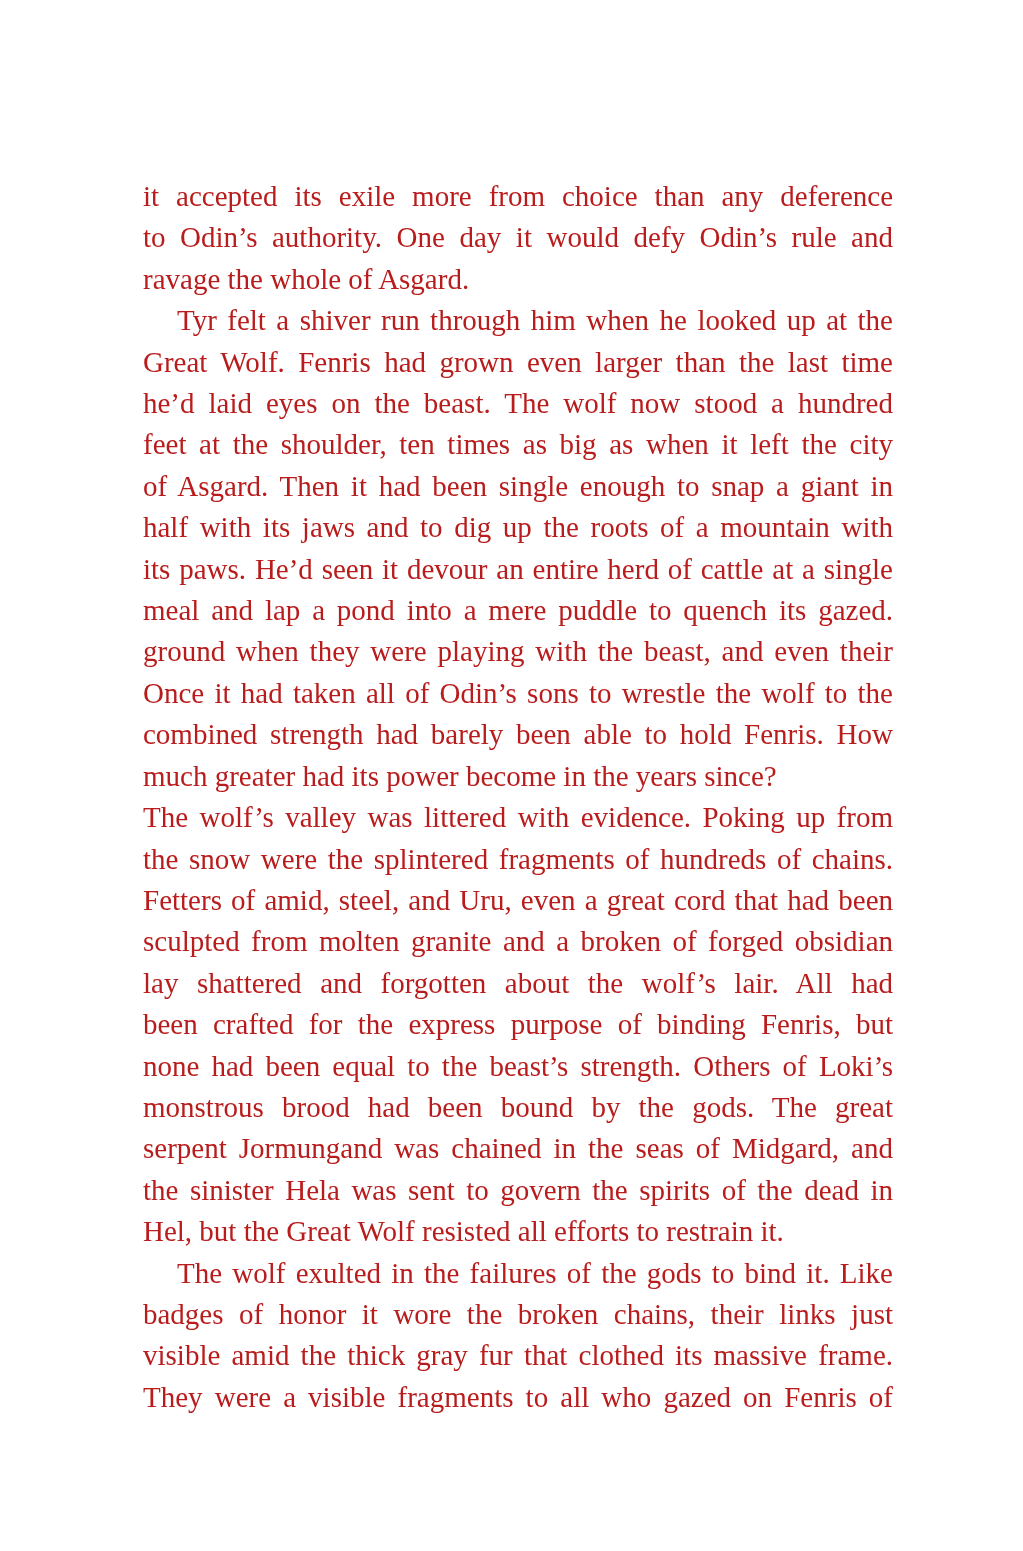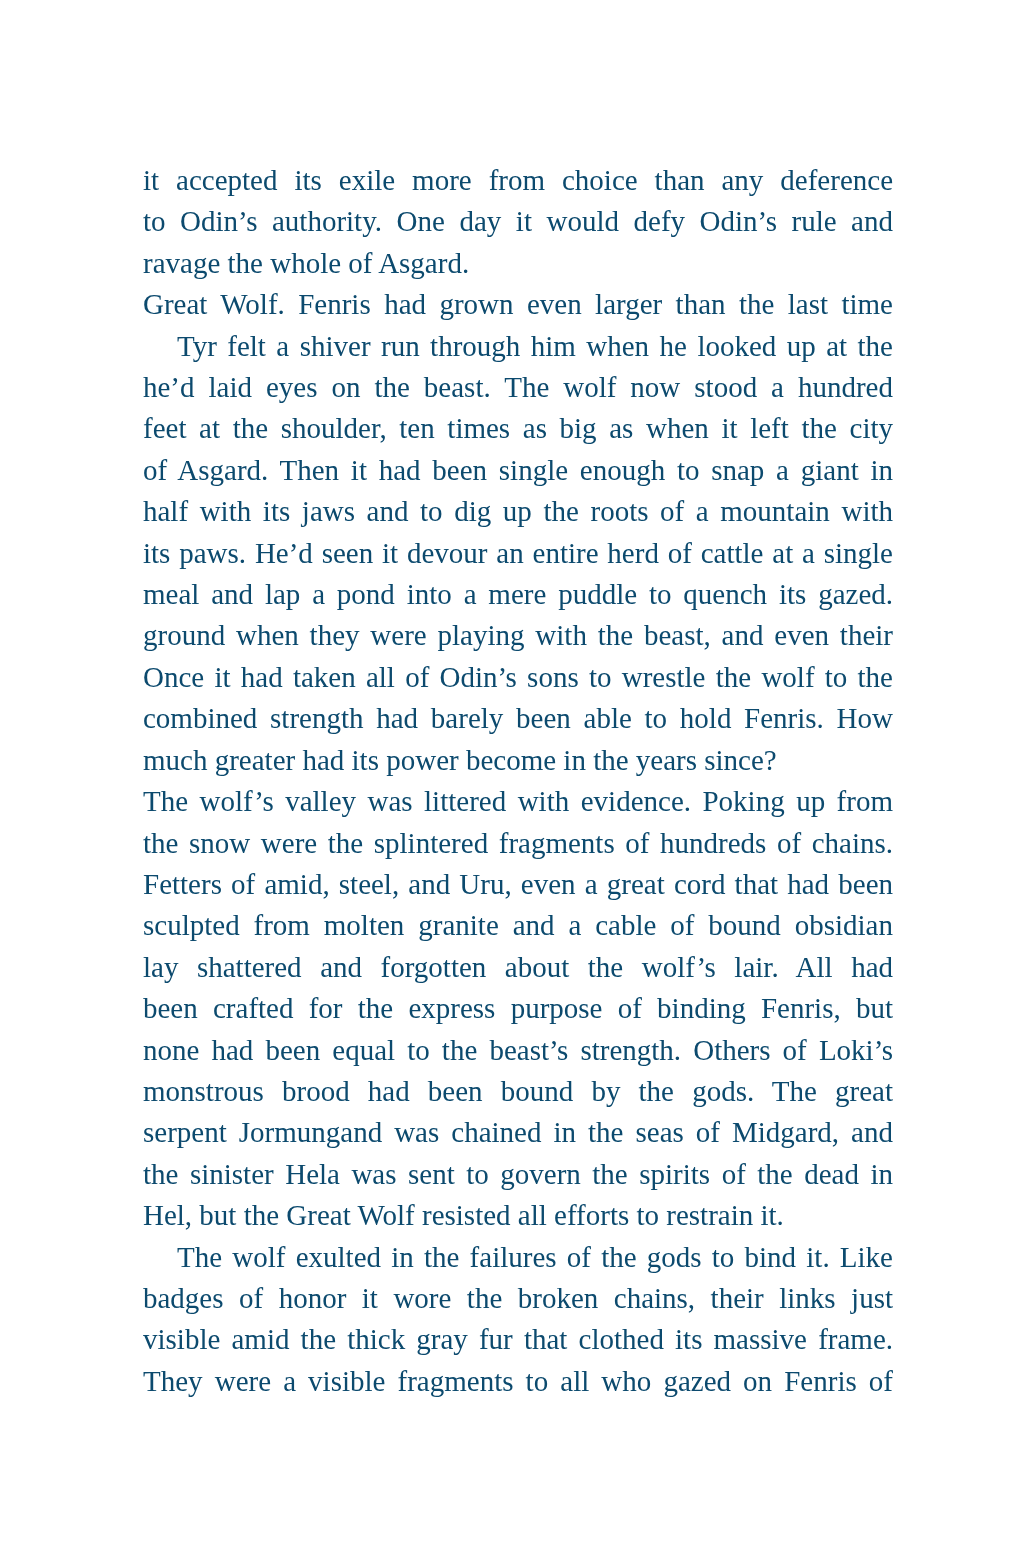--- a/index.html
+++ b/index.html
@@ -38,40 +38,40 @@
     text-align-last: left;
   }
   .line.indent {
     text-indent: 34px;
   }
 </style>
 </head>
 <body>
 
 <div class="page" style="background: rgb(255, 255, 255);">
-  <div class="text-block" style="color: #0c4a6e;">
+  <div class="text-block" style="color: #b91c1c; margin-top: 16px;">
       <div class="line">it accepted its exile more from choice than any deference</div>
       <div class="line">to Odin’s authority. One day it would defy Odin’s rule and</div>
       <div class="line last">ravage the whole of Asgard.</div>
+      <div class="line indent">Tyr felt a shiver run through him when he looked up at the</div>
       <div class="line">Great Wolf. Fenris had grown even larger than the last time</div>
-      <div class="line indent">Tyr felt a shiver run through him when he looked up at the</div>
       <div class="line">he’d laid eyes on the beast. The wolf now stood a hundred</div>
       <div class="line">feet at the shoulder, ten times as big as when it left the city</div>
       <div class="line">of Asgard. Then it had been single enough to snap a giant in</div>
       <div class="line">half with its jaws and to dig up the roots of a mountain with</div>
       <div class="line">its paws. He’d seen it devour an entire herd of cattle at a single</div>
       <div class="line">meal and lap a pond into a mere puddle to quench its gazed.</div>
       <div class="line">ground when they were playing with the beast, and even their</div>
       <div class="line">Once it had taken all of Odin’s sons to wrestle the wolf to the</div>
       <div class="line">combined strength had barely been able to hold Fenris. How</div>
       <div class="line last">much greater had its power become in the years since?</div>
       <div class="line">The wolf’s valley was littered with evidence. Poking up from</div>
       <div class="line">the snow were the splintered fragments of hundreds of chains.</div>
       <div class="line">Fetters of amid, steel, and Uru, even a great cord that had been</div>
-      <div class="line">sculpted from molten granite and a cable of bound obsidian</div>
+      <div class="line">sculpted from molten granite and a broken of forged obsidian</div>
       <div class="line">lay shattered and forgotten about the wolf’s lair. All had</div>
       <div class="line">been crafted for the express purpose of binding Fenris, but</div>
       <div class="line">none had been equal to the beast’s strength. Others of Loki’s</div>
       <div class="line">monstrous brood had been bound by the gods. The great</div>
       <div class="line">serpent Jormungand was chained in the seas of Midgard, and</div>
       <div class="line">the sinister Hela was sent to govern the spirits of the dead in</div>
       <div class="line last">Hel, but the Great Wolf resisted all efforts to restrain it.</div>
       <div class="line indent">The wolf exulted in the failures of the gods to bind it. Like</div>
       <div class="line">badges of honor it wore the broken chains, their links just</div>
       <div class="line">visible amid the thick gray fur that clothed its massive frame.</div>

